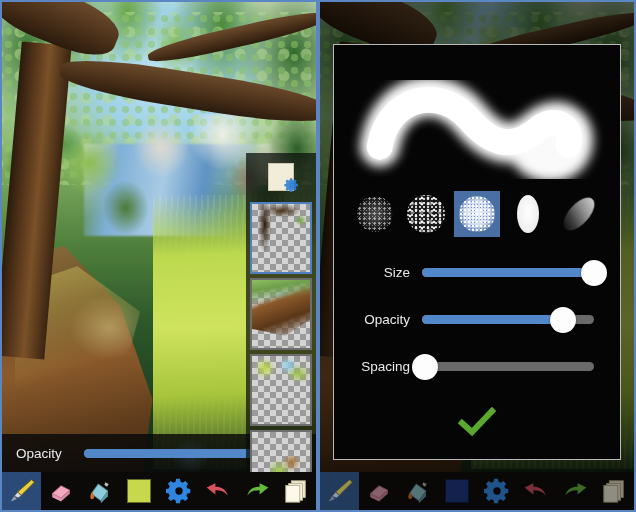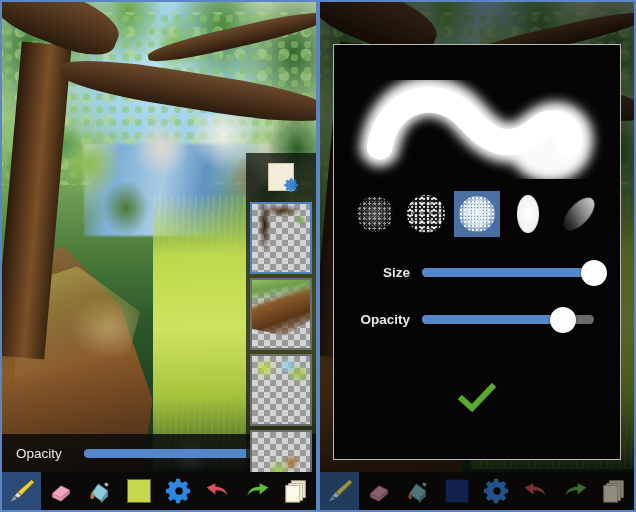--- a/index.html
+++ b/index.html
@@ -318,21 +318,21 @@
     width: 22px; height: 38px; border-radius: 50%;
     background: radial-gradient(ellipse at 50% 45%, #ffffff 0%, #f0f0f0 62%, #d8d8d8 88%, rgba(216,216,216,.3) 100%);
   }
   .tip-ellipse-angle {
     width: 20px; height: 40px; border-radius: 50%;
     transform: rotate(42deg);
     background: linear-gradient(200deg, #d9d9d9 0%, #8f8f8f 38%, #3a3a3a 72%, rgba(20,20,20,.2) 100%);
     filter: blur(.6px);
   }
 
-  .sliders { padding: 6px 2px 0 0; font-weight: bold; }
+  .sliders { padding: 6px 2px 0 0; }
   .srow {
     height: 47px;
     display: flex; align-items: center;
   }
   .srow .lbl {
     width: 78px; text-align: right; padding-right: 12px;
     color: #e8e9ec; font-size: 13.5px;
   }
   .srow .slider { margin-right: 14px; }
   .confirm {
@@ -519,20 +519,28 @@
           </div>
         </div>
         <div class="srow">
           <span class="lbl">Opacity</span>
           <div class="slider">
             <div class="track"></div>
             <div class="fill" style="width:82%"></div>
             <div class="thumb" style="left:82%"></div>
           </div>
         </div>
+        <div class="srow">
+          <span class="lbl">Spacing</span>
+          <div class="slider">
+            <div class="track"></div>
+            <div class="fill" style="width:2%"></div>
+            <div class="thumb" style="left:2%"></div>
+          </div>
+        </div>
       </div>
 
       <div class="confirm">
         <svg class="check" viewBox="0 0 40 30">
           <path d="M5 16 L15 25 L35 4" stroke="#5aa82e" stroke-width="6" fill="none" stroke-linecap="square"></path>
         </svg>
       </div>
     </div>
 
     <div class="toolbar" style="background:#0a0806">

